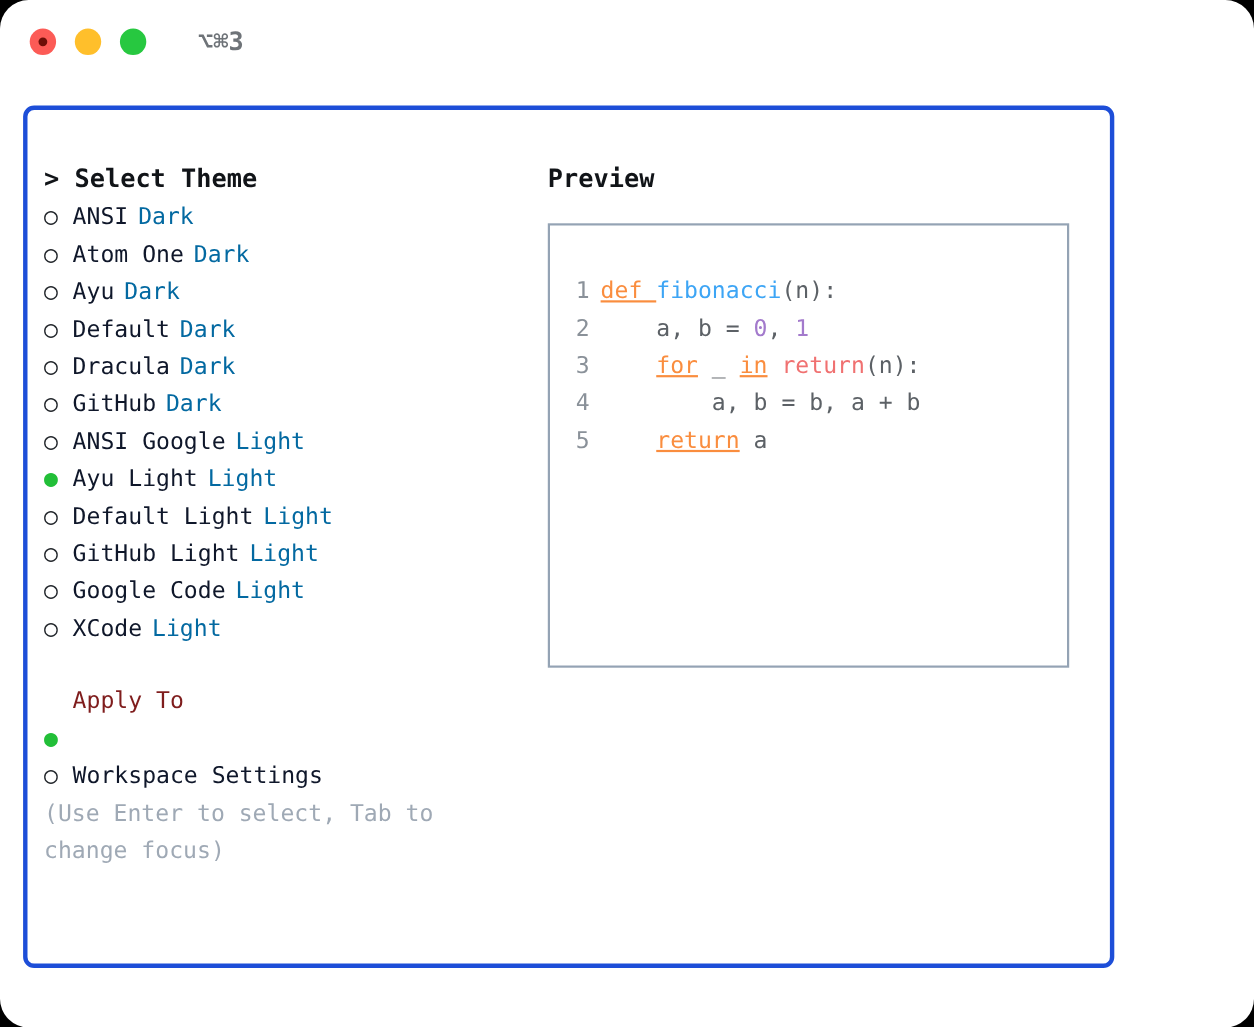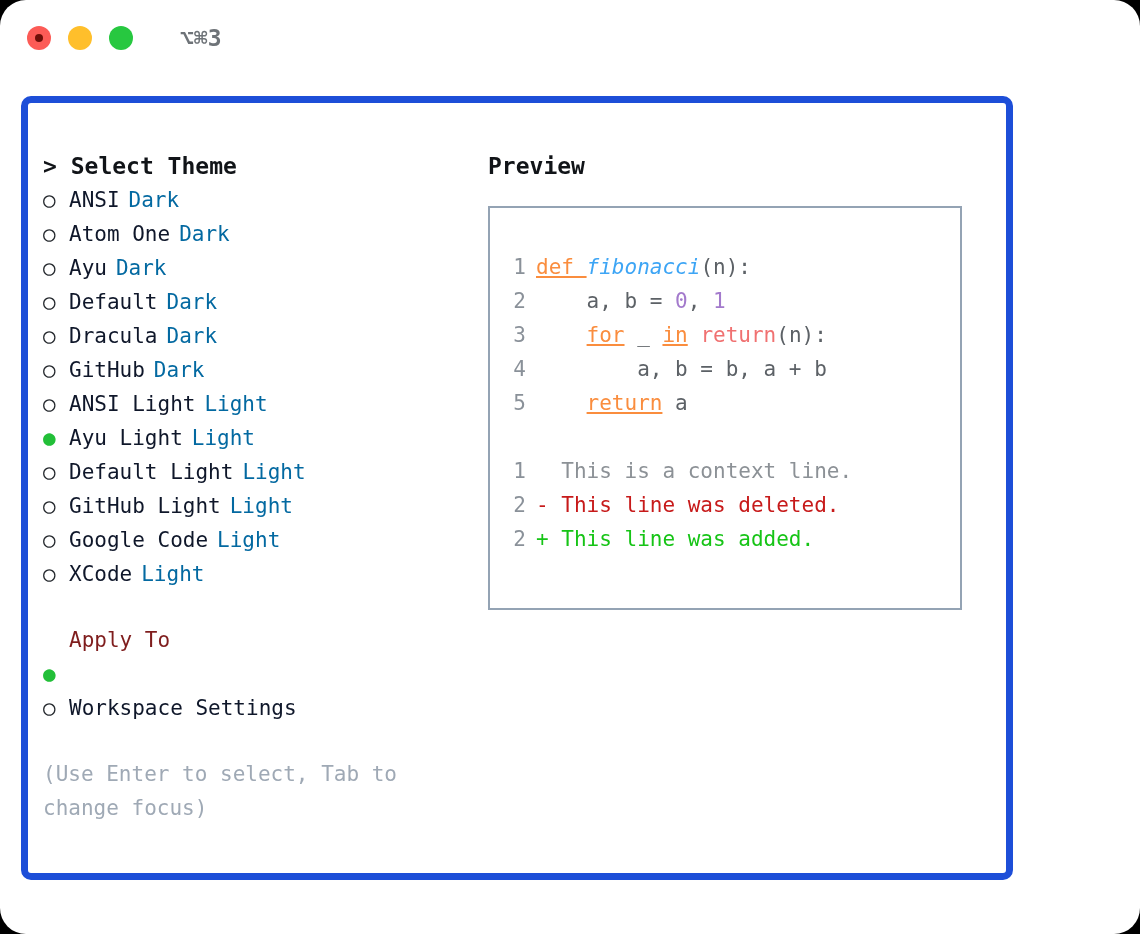--- a/index.html
+++ b/index.html
@@ -69,21 +69,21 @@
     white-space: pre;
   }
 
   
   .panel {
     position: absolute;
     left: 21px;
     top: 96px;
     width: 992px;
     height: 784px;
-    border: 7px solid #1d4ed8;
+    border: 4px solid #1d4ed8;
     border-radius: 10px;
     box-sizing: border-box;
     background: #ffffff;
   }
 
   .columns {
     position: absolute;
     left: 0; top: 0;
     width: 100%;
     height: 100%;
@@ -129,32 +129,31 @@
 
   .apply-heading {
     font-size: 21px;
     color: #7f1d1d;
     line-height: 34px;
     padding-left: 26px;
     white-space: pre;
   }
 
   .hint {
-    margin-top: 32px;
     font-size: 21px;
     line-height: 34px;
     color: #9fa9b5;
     width: 400px;
     white-space: pre-wrap;
   }
 
   
   .right-col {
     position: absolute;
-    left: 460px;
+    left: 473px;
     top: 46px;
     width: 490px;
   }
   .preview-title {
     font-size: 23px;
     font-weight: bold;
     color: #111418;
     line-height: 34px;
     white-space: pre;
   }
@@ -173,21 +172,21 @@
     white-space: pre;
   }
   .ln {
     color: #8a9199;
     display: inline-block;
     width: 22px;
     text-align: right;
     margin-right: 10px;
   }
   .tok-kw    { color: #fa8d3e; text-decoration: underline; }
-  .tok-fn    { color: #3da5f5; font-style: italic; }
+  .tok-fn    { color: #3da5f5; }
   .tok-built { color: #f07171; }
   .tok-num   { color: #a37acc; }
   .tok-plain { color: #5c6166; }
   .diff-gap  { height: 34px; }
   .diff-ctx  { color: #8c9196; }
   .diff-del  { color: #c71a1a; }
   .diff-add  { color: #16c416; }
 </style>
 </head>
 <body>
@@ -208,21 +207,21 @@
 
       <div class="left-col">
         <div class="heading">&gt; Select Theme</div>
         <div id="theme-list">
             <div class="opt-row"><span class="bullet">○</span><span class="opt-label">ANSI</span><span class="opt-tag">Dark</span></div>
             <div class="opt-row"><span class="bullet">○</span><span class="opt-label">Atom One</span><span class="opt-tag">Dark</span></div>
             <div class="opt-row"><span class="bullet">○</span><span class="opt-label">Ayu</span><span class="opt-tag">Dark</span></div>
             <div class="opt-row"><span class="bullet">○</span><span class="opt-label">Default</span><span class="opt-tag">Dark</span></div>
             <div class="opt-row"><span class="bullet">○</span><span class="opt-label">Dracula</span><span class="opt-tag">Dark</span></div>
             <div class="opt-row"><span class="bullet">○</span><span class="opt-label">GitHub</span><span class="opt-tag">Dark</span></div>
-            <div class="opt-row"><span class="bullet">○</span><span class="opt-label">ANSI Light</span><span class="opt-tag">Light</span></div>
+            <div class="opt-row"><span class="bullet">○</span><span class="opt-label">ANSI Google</span><span class="opt-tag">Light</span></div>
             <div class="opt-row selected"><span class="bullet sel">●</span><span class="opt-label">Ayu Light</span><span class="opt-tag">Light</span></div>
             <div class="opt-row"><span class="bullet">○</span><span class="opt-label">Default Light</span><span class="opt-tag">Light</span></div>
             <div class="opt-row"><span class="bullet">○</span><span class="opt-label">GitHub Light</span><span class="opt-tag">Light</span></div>
             <div class="opt-row"><span class="bullet">○</span><span class="opt-label">Google Code</span><span class="opt-tag">Light</span></div>
             <div class="opt-row"><span class="bullet">○</span><span class="opt-label">XCode</span><span class="opt-tag">Light</span></div>
           </div>
 
         <div class="section-gap"></div>
 
         <div class="apply-heading">Apply To</div>
@@ -238,23 +237,18 @@
         <div class="preview-title">Preview</div>
         <div class="preview-box">
           <div id="code-block">
               <div class="code-line"><span class="ln">1</span><span class="tok-kw">def </span><span class="tok-fn">fibonacci</span><span class="tok-plain">(n):</span></div>
               <div class="code-line"><span class="ln">2</span><span class="tok-plain">    a, b = </span><span class="tok-num">0</span><span class="tok-plain">, </span><span class="tok-num">1</span></div>
               <div class="code-line"><span class="ln">3</span><span class="tok-plain">    </span><span class="tok-kw">for</span><span class="tok-plain"> _ </span><span class="tok-kw">in</span><span class="tok-plain"> </span><span class="tok-built">return</span><span class="tok-plain">(n):</span></div>
               <div class="code-line"><span class="ln">4</span><span class="tok-plain">        a, b = b, a + b</span></div>
               <div class="code-line"><span class="ln">5</span><span class="tok-plain">    </span><span class="tok-kw">return</span><span class="tok-plain"> a</span></div>
             </div>
           <div class="diff-gap"></div>
-          <div id="diff-block">
-              <div class="code-line"><span class="ln">1</span><span class="diff-ctx"> </span><span class="diff-ctx"> This is a context line.</span></div>
-              <div class="code-line"><span class="ln">2</span><span class="diff-del">-</span><span class="diff-del"> This line was deleted.</span></div>
-              <div class="code-line"><span class="ln">2</span><span class="diff-add">+</span><span class="diff-add"> This line was added.</span></div>
-            </div>
         </div>
       </div>
 
     </div>
   </div>
 </div>
 
 </body></html>

